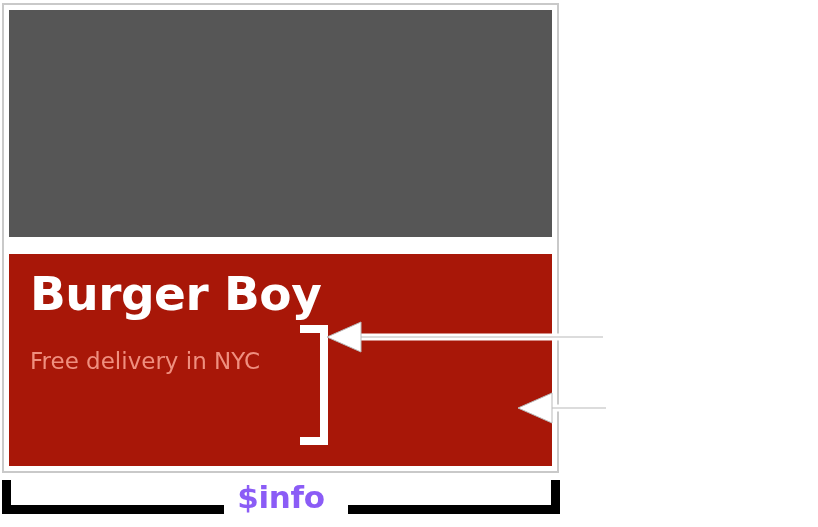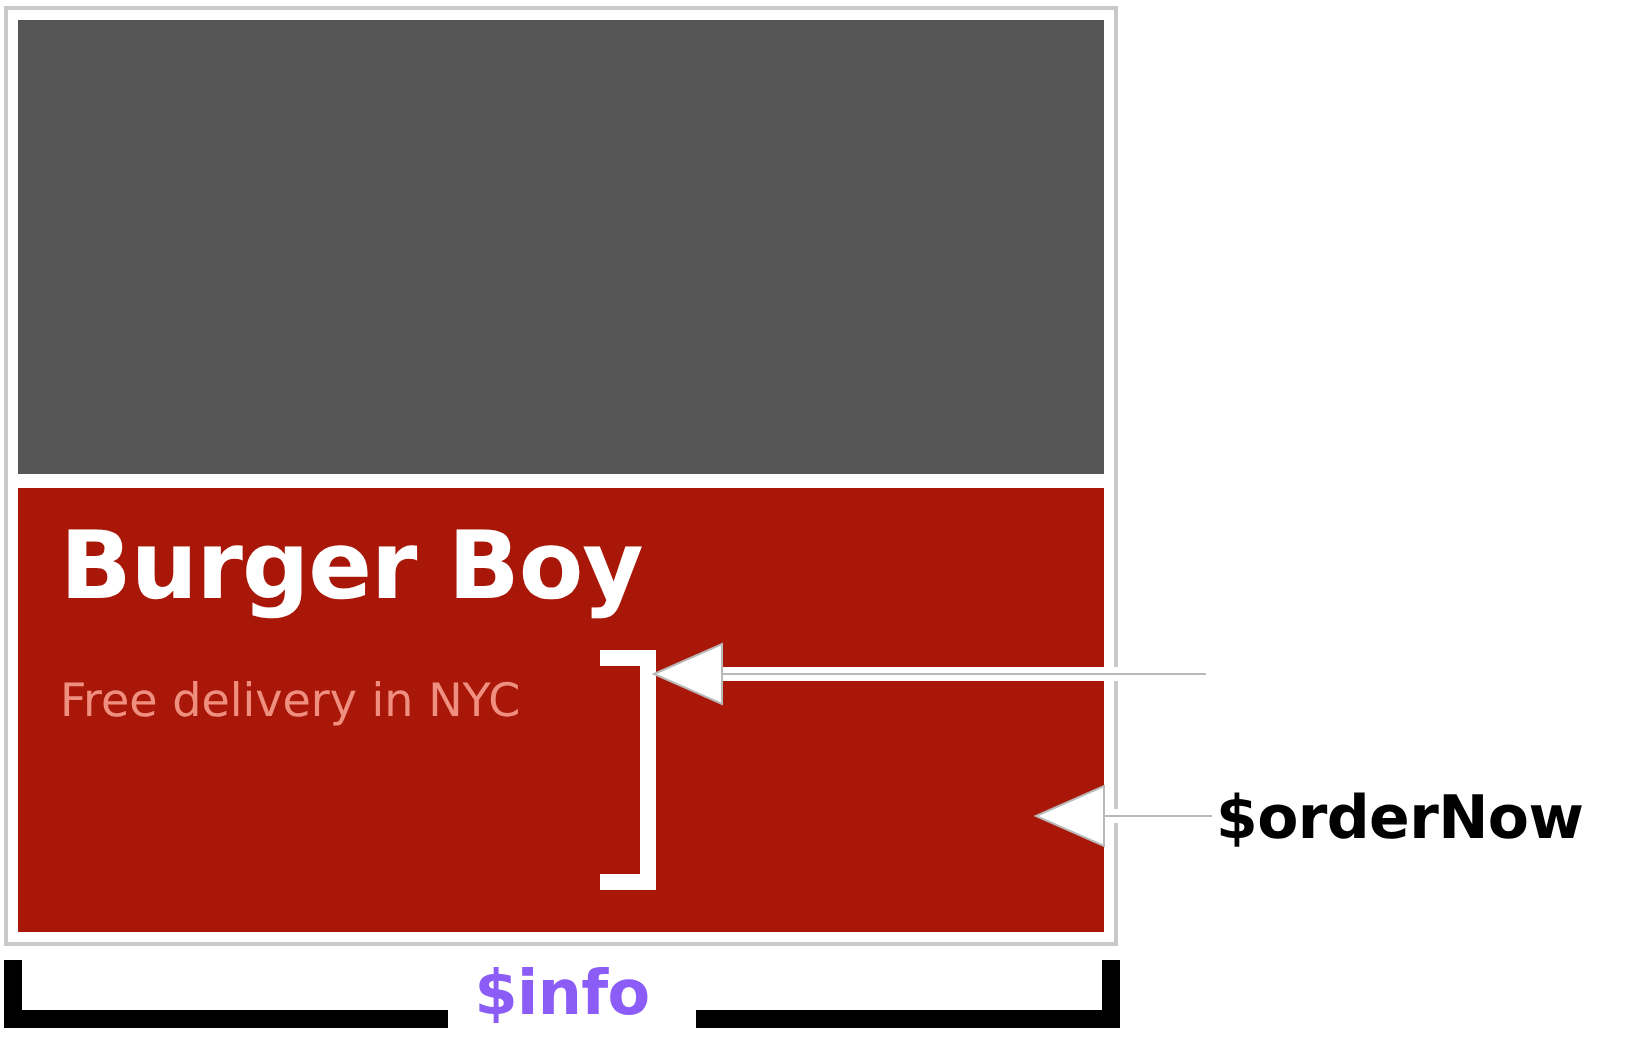--- a/index.html
+++ b/index.html
@@ -45,21 +45,21 @@
     position: absolute;
     left: 0;
     top: 0;
     width: 100%;
     height: 227px;
     background: #565656;
   }
   .card-body {
     position: absolute;
     left: 0;
-    top: 234px;
+    top: 244px;
     width: 100%;
     bottom: 0;
     background: #a81708;
   }
 
   .card-title {
     position: absolute;
     left: 21px;
     top: 14px;
     margin: 0;
@@ -187,21 +187,20 @@
     <polygon points="2,20 36,5 36,35" fill="#ffffff" stroke="#b9b9b9" stroke-width="1"></polygon>
   </svg>
 
   <svg class="arrow-svg" id="arrow-order" viewBox="0 0 92 40">
     <line x1="90" y1="20" x2="30" y2="20" stroke="#ffffff" stroke-width="7"></line>
     <line x1="90" y1="20" x2="30" y2="20" stroke="#b9b9b9" stroke-width="1"></line>
     <polygon points="2,20 36,5 36,35" fill="#ffffff" stroke="#b9b9b9" stroke-width="1"></polygon>
   </svg>
 
 
-  <div class="anno-label" id="label-order">$orderNow</div>
 
   <div class="info-brace">
     <i class="ib-left-tick"></i>
     <i class="ib-line-a"></i>
     <i class="ib-line-b"></i>
     <i class="ib-right-tick"></i>
     <div class="info-brace-label">$info</div>
   </div>
 
 </div>

